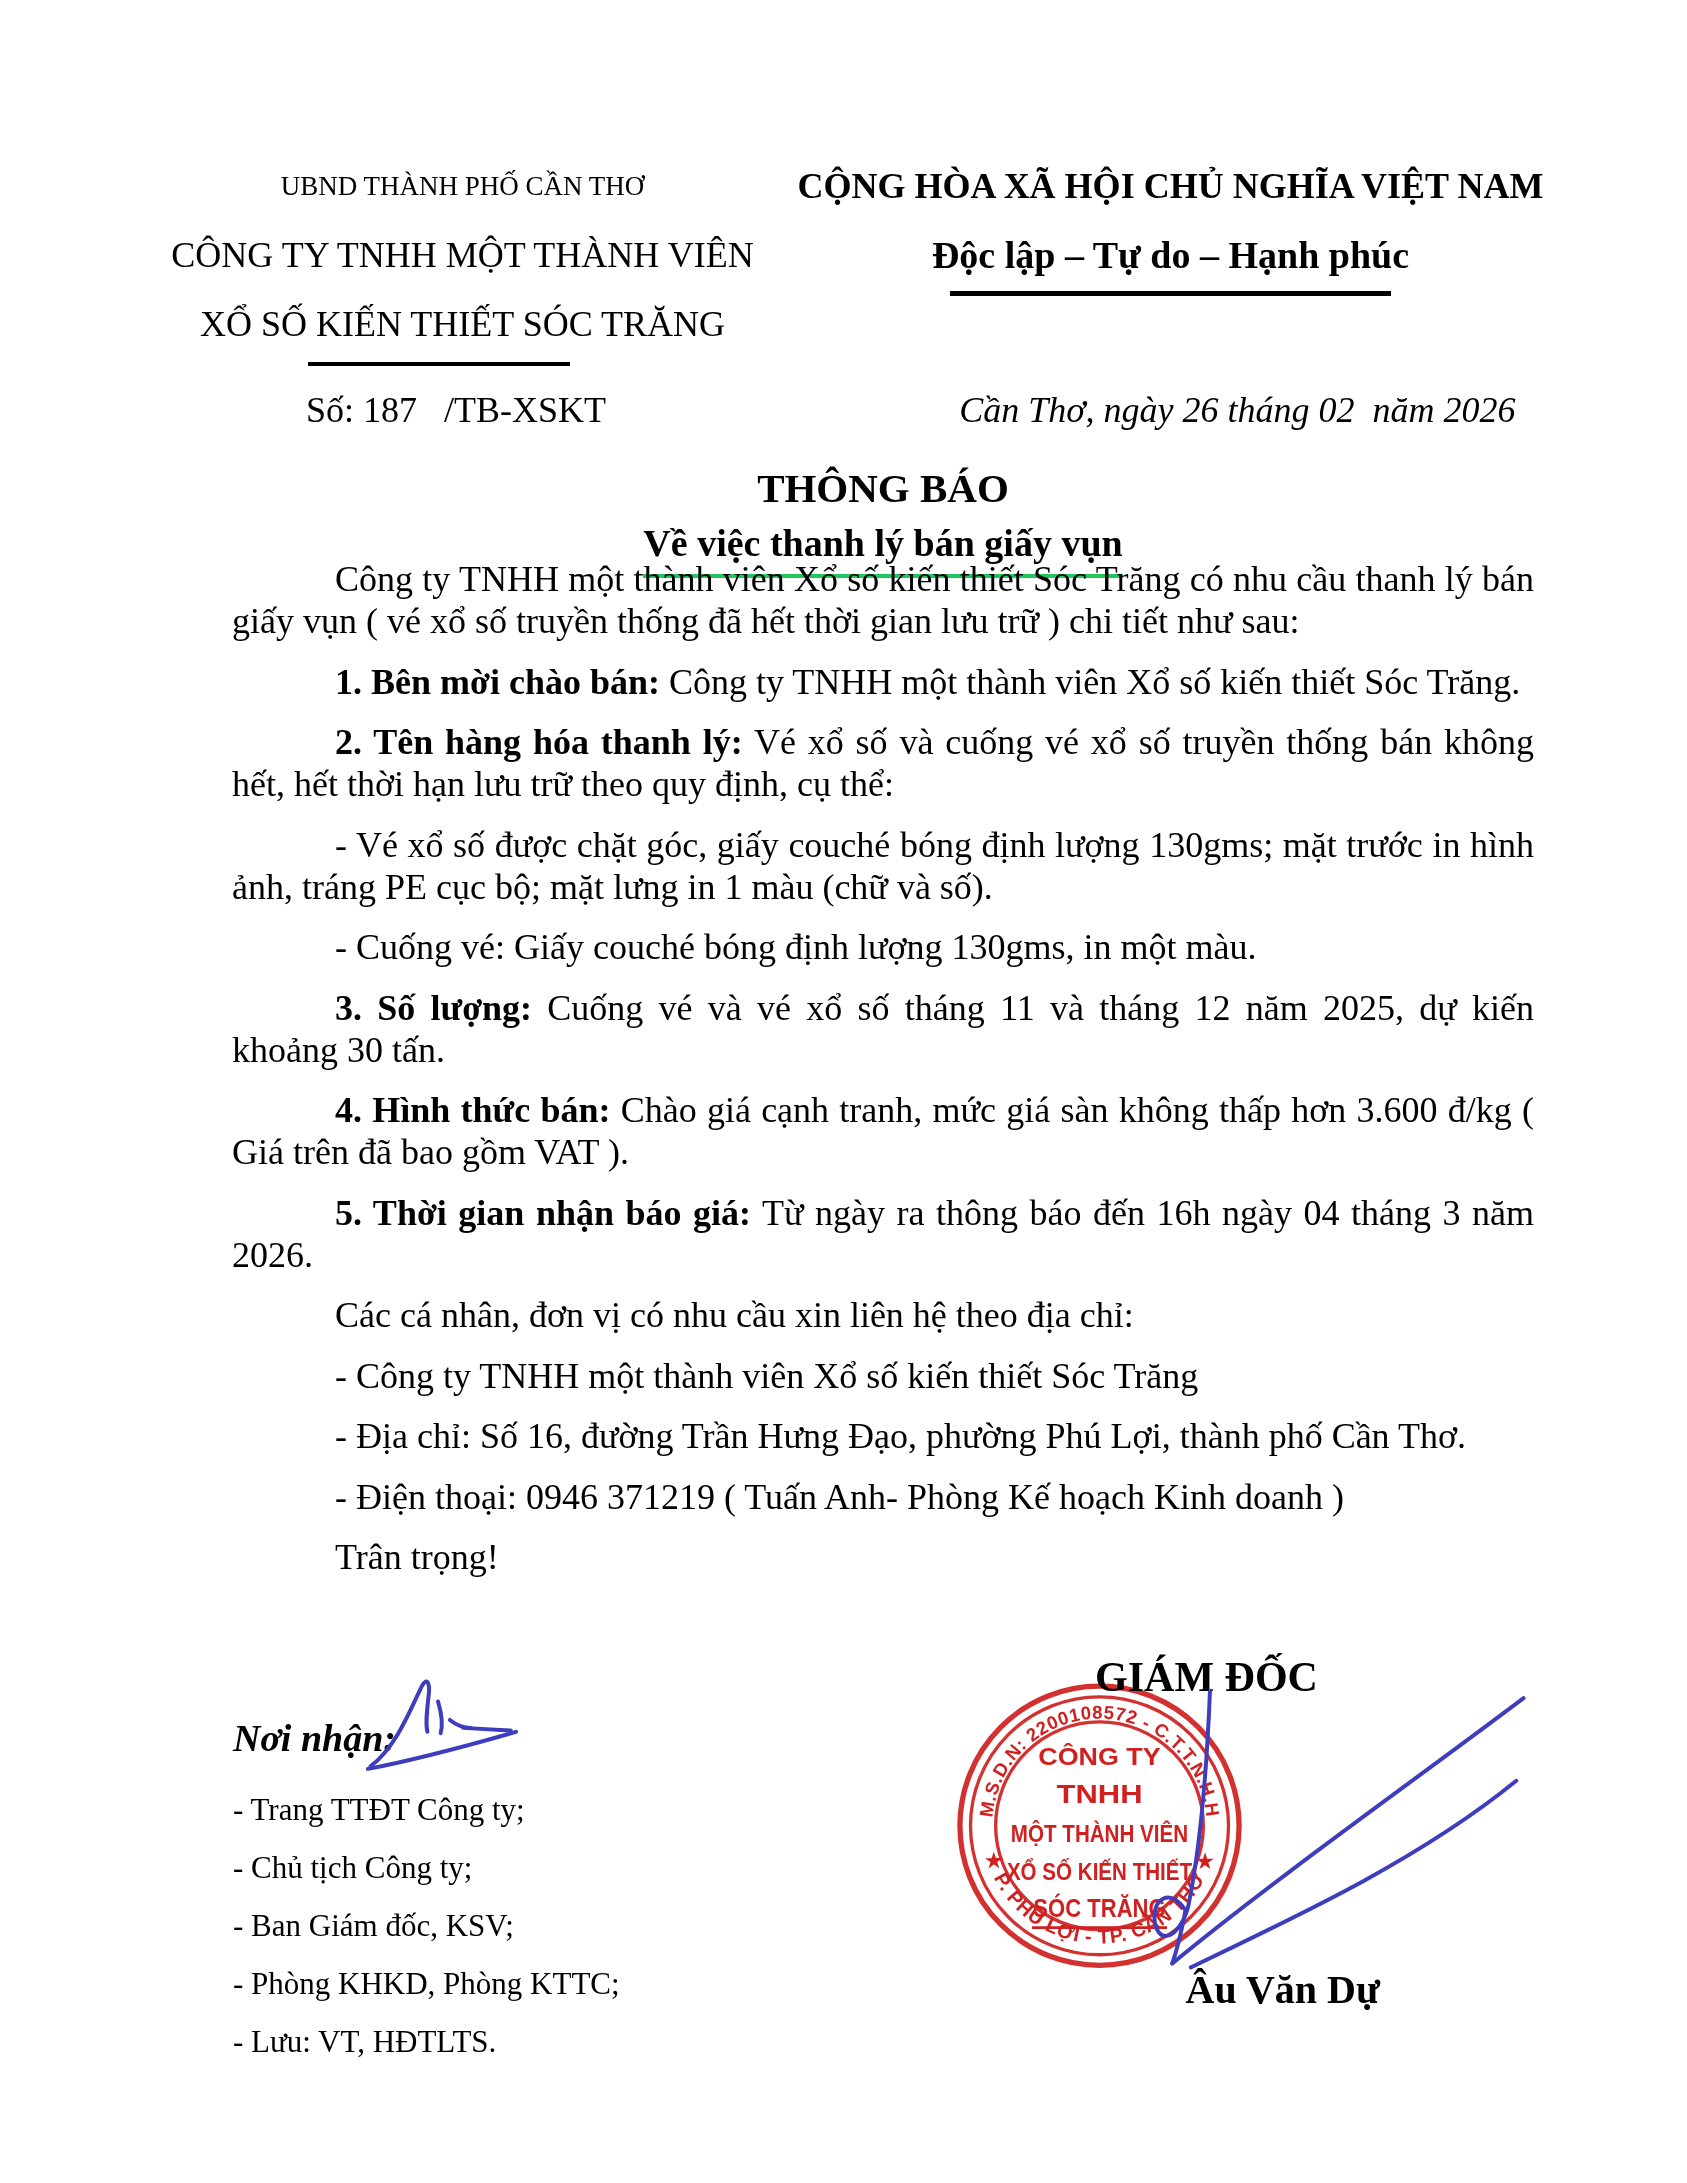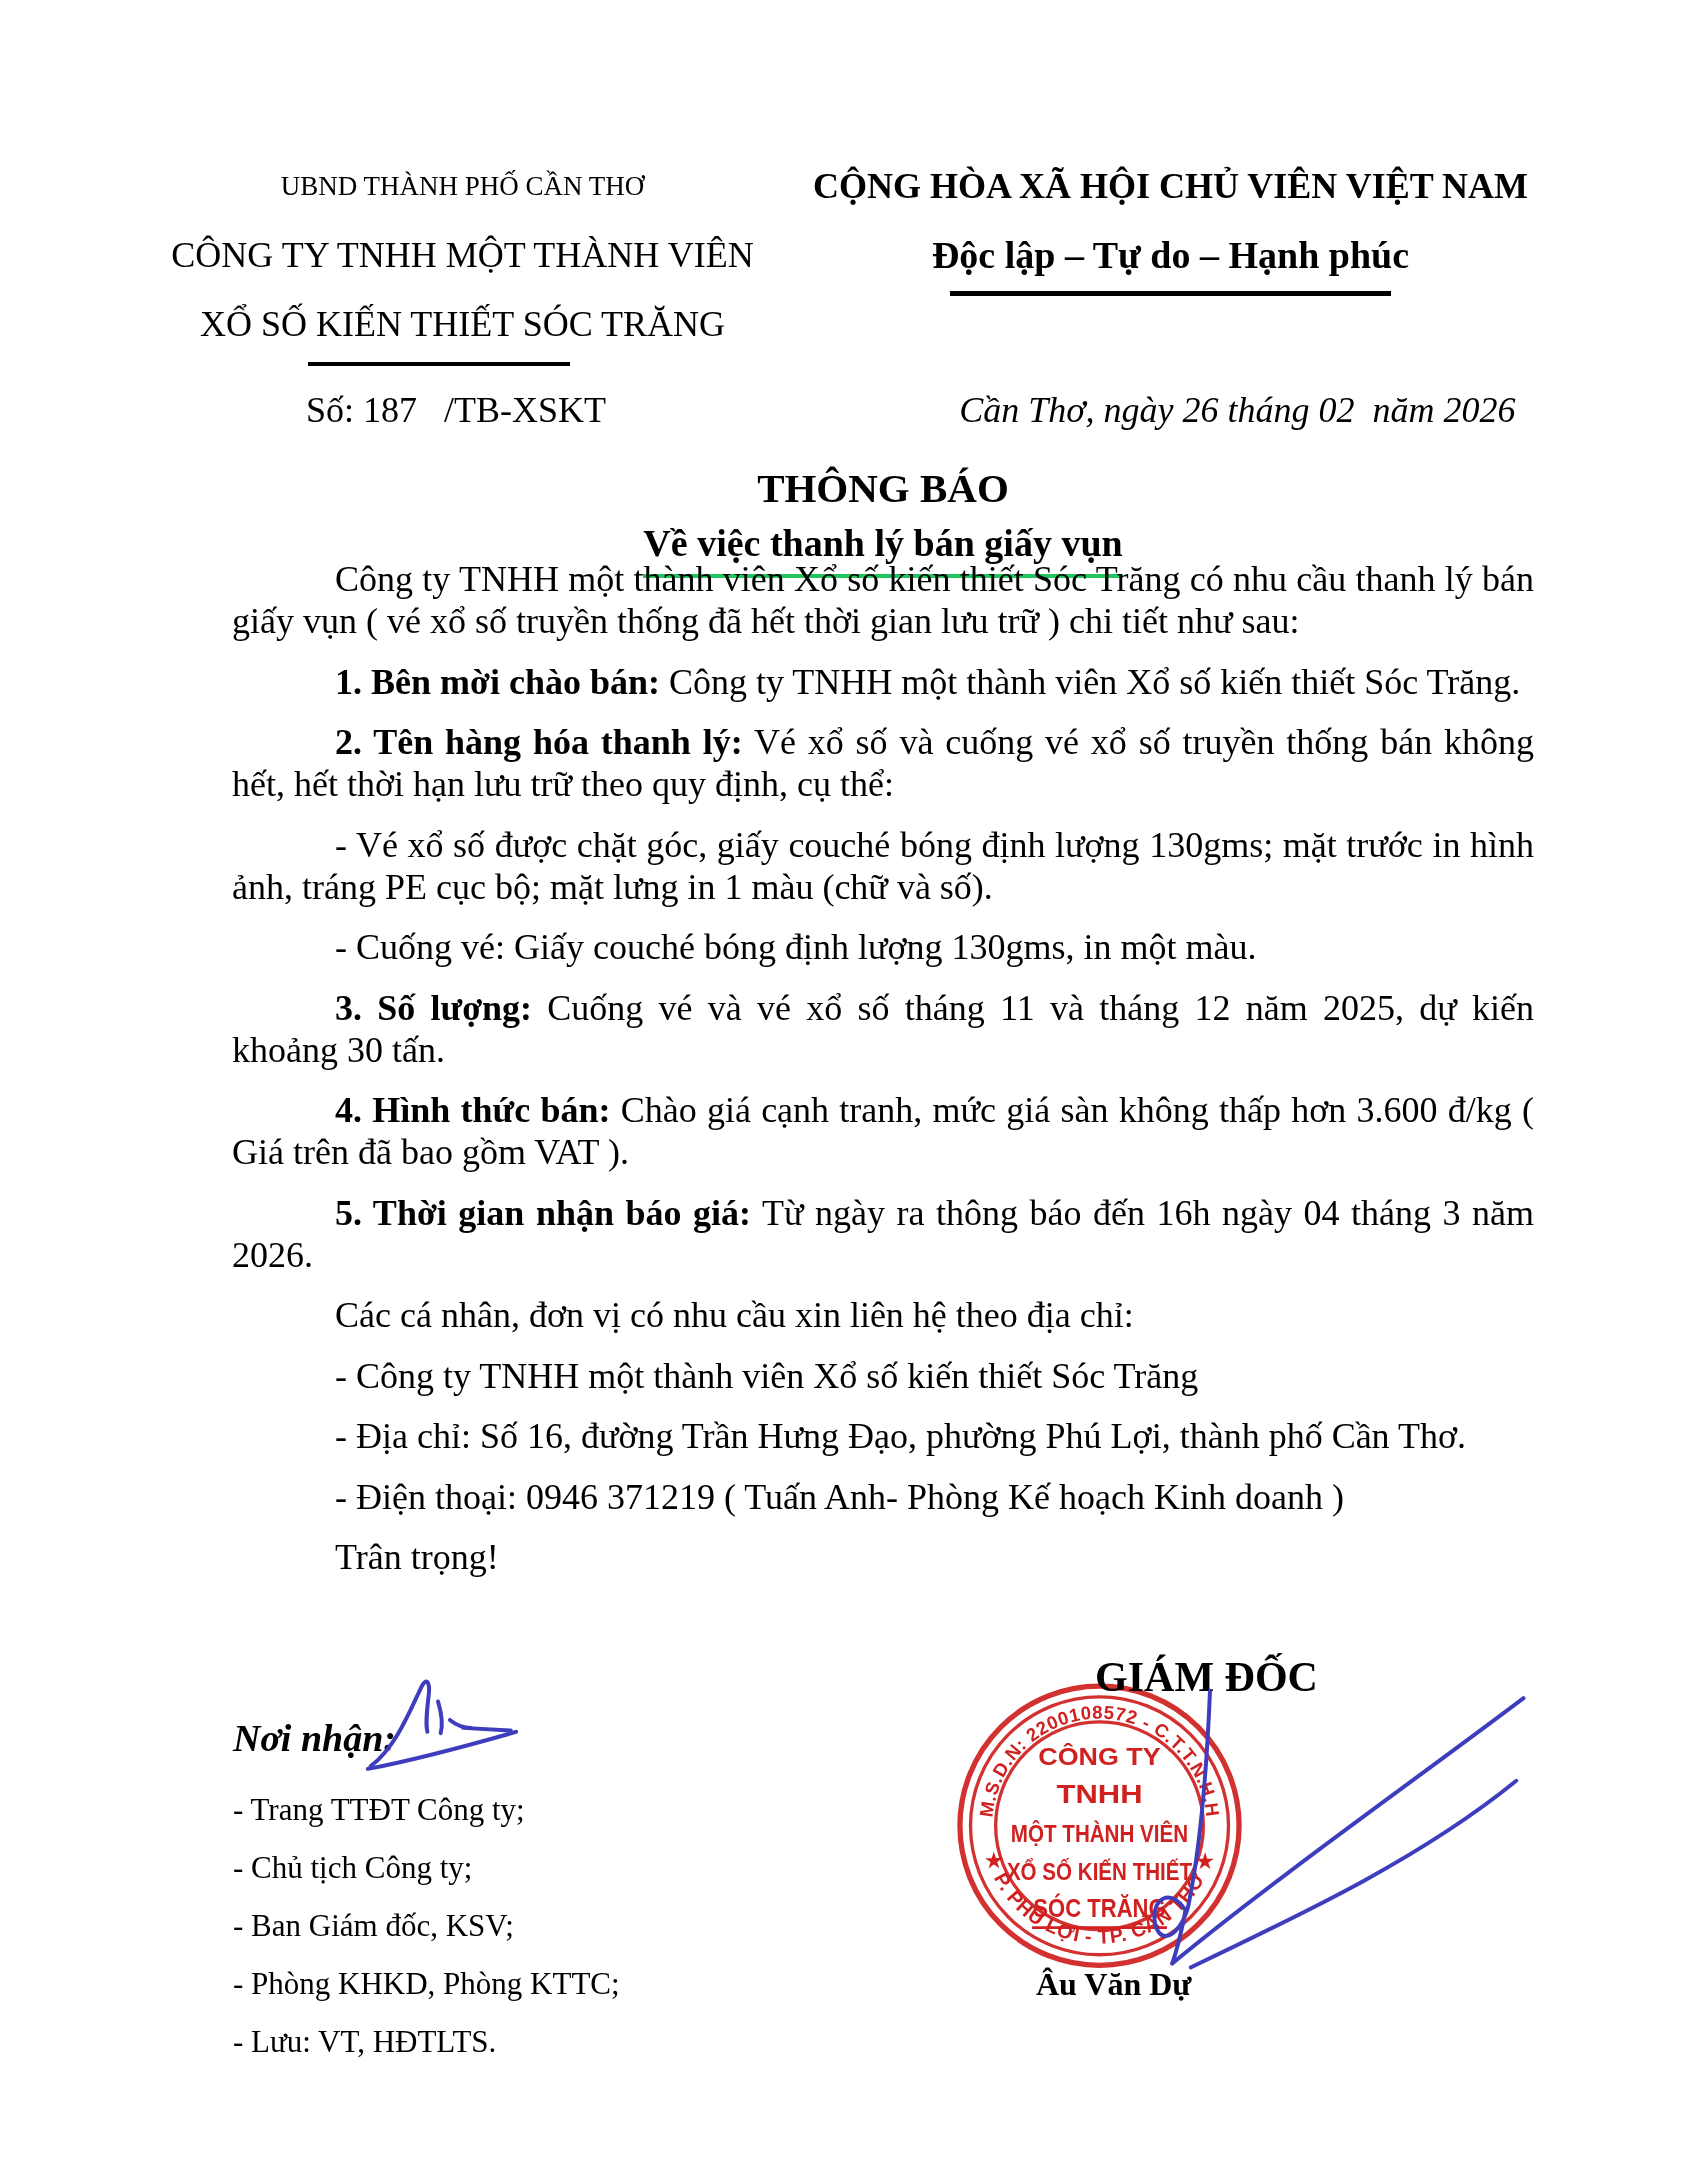--- a/index.html
+++ b/index.html
@@ -37,43 +37,43 @@
 
   
   .recipients{left:233px;top:1715px;width:648px;}
   .recipients .label{font-size:38px;font-weight:bold;font-style:italic;line-height:46px;}
   .recipients .item{font-size:31px;line-height:58px;}
   .recipients .list{margin-top:20px;}
 
   
   .sign-title{left:1041px;top:1653px;width:331px;text-align:center;
     font-size:42px;font-weight:bold;z-index:2;}
-  .sign-name{left:1036px;top:1966px;width:344px;text-align:left;
-    font-size:32px;font-weight:bold;z-index:2;}
+  .sign-name{left:1036px;top:1966px;width:344px;text-align:right;
+    font-size:40px;font-weight:bold;z-index:2;}
 
   svg.layer{position:absolute;left:0;top:0;z-index:1;pointer-events:none;}
   svg.layer.top{z-index:3;}
 
   .stamp-ring{fill:none;stroke:#d02020;stroke-opacity:.93;}
   .stamp-arc{fill:#d02020;font-family:"Liberation Sans",sans-serif;font-weight:bold;}
   .stamp-line{fill:#d02020;font-family:"Liberation Sans",sans-serif;font-weight:bold;}
   .ink{fill:none;stroke:#3d3dbe;stroke-width:6;stroke-linecap:round;}
 </style>
 </head>
 <body>
 
 <div class="abs hdr-left">
   <div class="l1">UBND THÀNH PHỐ CẦN THƠ</div>
   <div class="l2">CÔNG TY TNHH MỘT THÀNH VIÊN</div>
   <div class="l3">XỔ SỐ KIẾN THIẾT SÓC TRĂNG</div>
   <div class="rule"></div>
 </div>
 
 <div class="abs hdr-right">
-  <div class="l1">CỘNG HÒA XÃ HỘI CHỦ VIÊN VIỆT NAM</div>
+  <div class="l1">CỘNG HÒA XÃ HỘI CHỦ NGHĨA VIỆT NAM</div>
   <div class="l2">Độc lập – Tự do – Hạnh phúc</div>
   <div class="rule"></div>
 </div>
 
 <div class="abs doc-meta">
   <span class="num">Số: 187   /TB-XSKT</span>
   <span class="date">Cần Thơ, ngày 26 tháng 02  năm 2026</span>
 </div>
 
 <div class="abs title-block">

